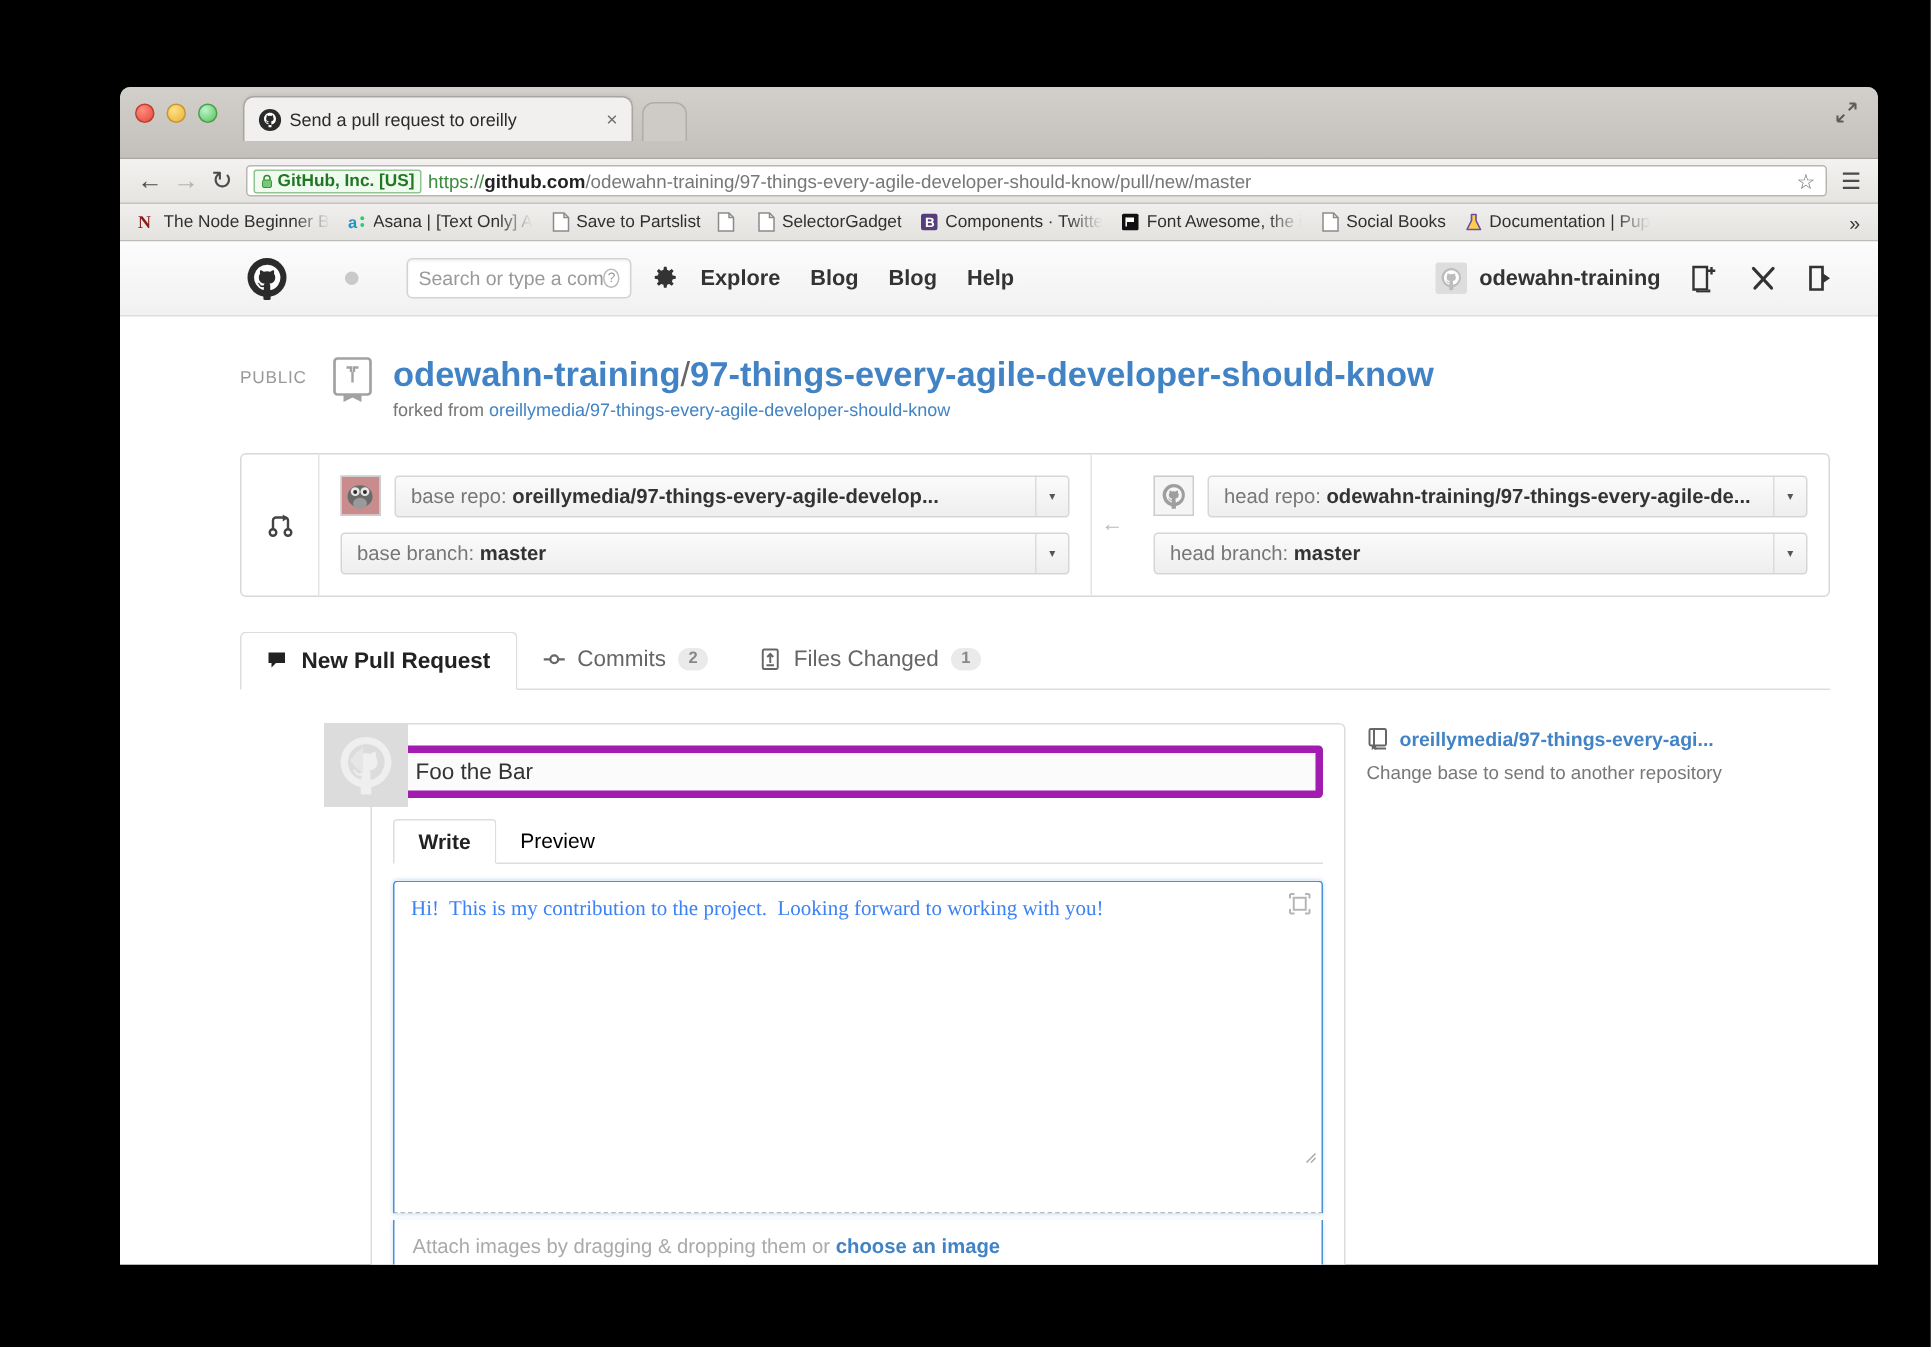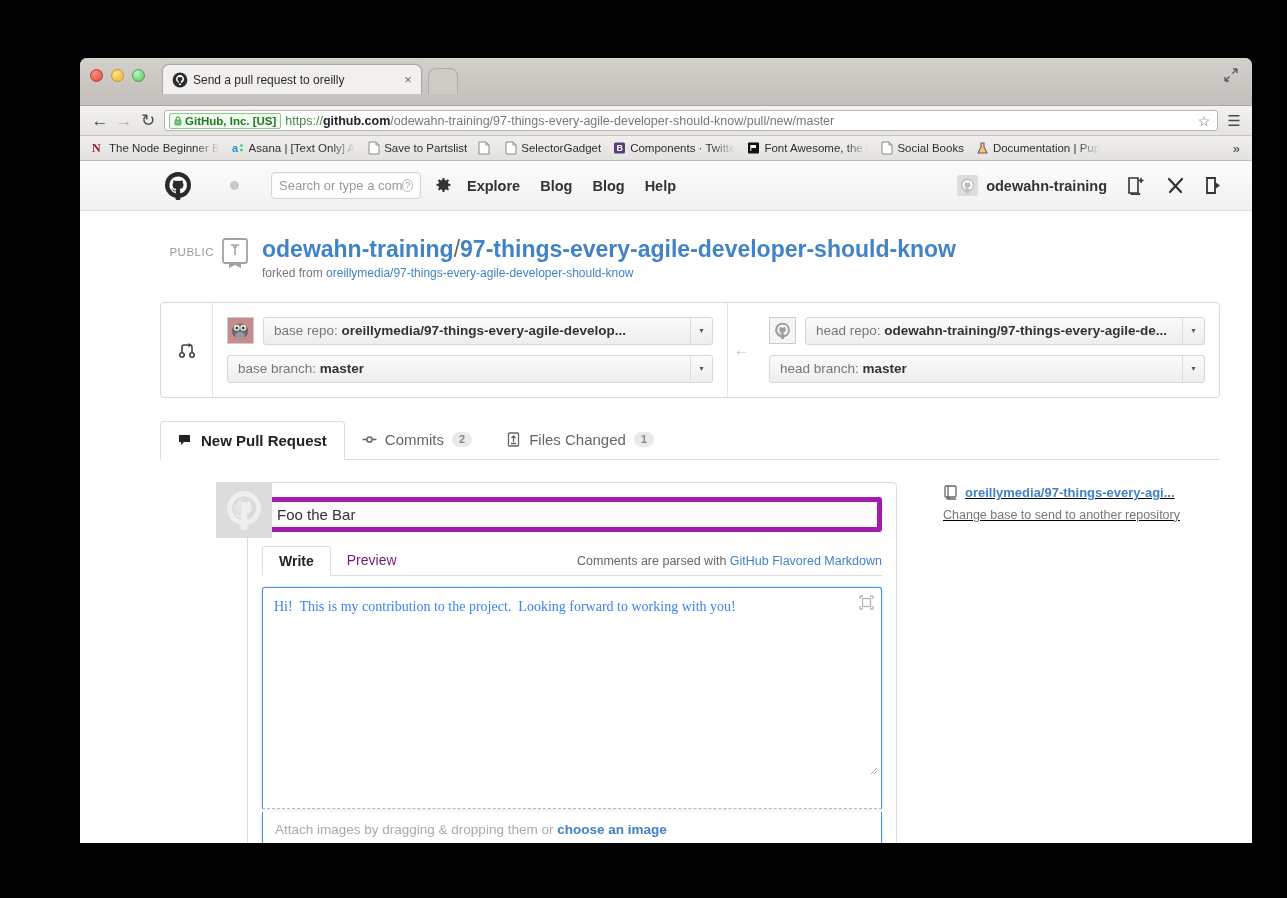--- a/index.html
+++ b/index.html
@@ -203,21 +203,21 @@
   .gh-icon-btn { width: 19px; height: 19px; color: #333; cursor: pointer; }
 
   
   .repo-head {
     padding: 26px 0 0 0;
     display: flex; align-items: flex-start;
     margin-left: 80px;
   }
   .public-label {
     font-size: 11.5px; color: #999; letter-spacing: .5px;
-    padding-top: 9px; width: 54px; text-align: right;
+    padding-top: 9px; width: 54px;
   }
   .repo-book-ico { width: 30px; height: 34px; margin: 0 12px 0 6px; color: #a0a0a0; }
   .repo-title { font-size: 23px; line-height: 1.08; font-weight: bold; }
   .repo-title a { text-decoration: none; color: #4183c4; cursor: pointer; }
   .repo-title .sep { color: #666; font-weight: normal; }
   .repo-title .repo-name { font-weight: bold; }
   .repo-fork {
     margin-top: 4px; font-size: 12px; color: #767676;
   }
   .repo-fork a { color: #4183c4; text-decoration: none; cursor: pointer; }
@@ -346,21 +346,21 @@
     margin-top: 13px;
     display: flex; align-items: flex-end;
     border-bottom: 1px solid #ddd;
     height: 31px;
     position: relative;
     text-align: center;
   }
   .wp-tab {
     padding: 0 16px; height: 30px;
     display:flex; align-items:center;
-    font-size: 14px; color: #701a75; cursor: pointer;
+    font-size: 14px; color: #000000; cursor: pointer;
   }
   .wp-tab.active {
     background:#fff;
     border: 1px solid #ddd; border-bottom: 1px solid #fff;
     border-top-left-radius: 3px; border-top-right-radius: 3px;
     font-weight: bold; color: #222;
     margin-bottom: -1px;
   }
   .wp-note { margin-left: auto; font-size: 12.5px; color: #666; padding-bottom: 7px; }
   .wp-note a { color: #4183c4; text-decoration: none; cursor:pointer; }
@@ -391,21 +391,21 @@
     border-radius: 0 0 3px 3px;
     background: #fff;
     padding: 10px 12px;
     font-size: 13.5px; color: #aaa;
     box-shadow: 0 1px 3px rgba(74,144,217,0.3);
     margin-top: -1px;
   }
   .drop-zone a { color: #4183c4; text-decoration: none; font-weight: bold; cursor:pointer; }
 
   
-  .side-col { margin-left: 46px; padding-top: 3px; width: 280px; text-decoration: underline; }
+  .side-col { margin-left: 14px; padding-top: 3px; width: 280px; }
   .side-repo {
     display: flex; align-items: center; gap: 7px;
     font-size: 13px; font-weight: bold; color: #4183c4;
     cursor: pointer;
   }
   .side-repo .bico { width: 15px; height: 16px; color: #666; flex:0 0 15px;}
   .side-note { margin-top: 7px; font-size: 12.5px; color: #777; }
 </style>
 </head>
 <body>
@@ -753,24 +753,20 @@
         <div class="comment-box">
           <input class="title-input" value="Foo the Bar" placeholder="Title" style="">
 
           <div class="wp-tabs">
             <div class="wp-tab active">
               <span>Write</span>
             </div>
             <div class="wp-tab">
               <span>Preview</span>
             </div>
-            <div class="wp-note">
-              <span>Comments are parsed with</span>
-              <a>GitHub Flavored Markdown</a>
-            </div>
           </div>
 
           <div class="textarea-wrap">
             <textarea class="md-textarea" style="">Hi!  This is my contribution to the project.  Looking forward to working with you!</textarea>
             <span class="expand-ico">
               <svg viewBox="0 0 15 15" width="15" height="15" fill="none" stroke="#b5b5b5" stroke-width="1.3">
                 <rect x="3.5" y="3.5" width="8" height="8"></rect>
                 <path d="M1 1h3M1 1v3M14 1h-3M14 1v3M1 14h3M1 14v-3M14 14h-3M14 14v-3"></path>
               </svg>
             </span>

